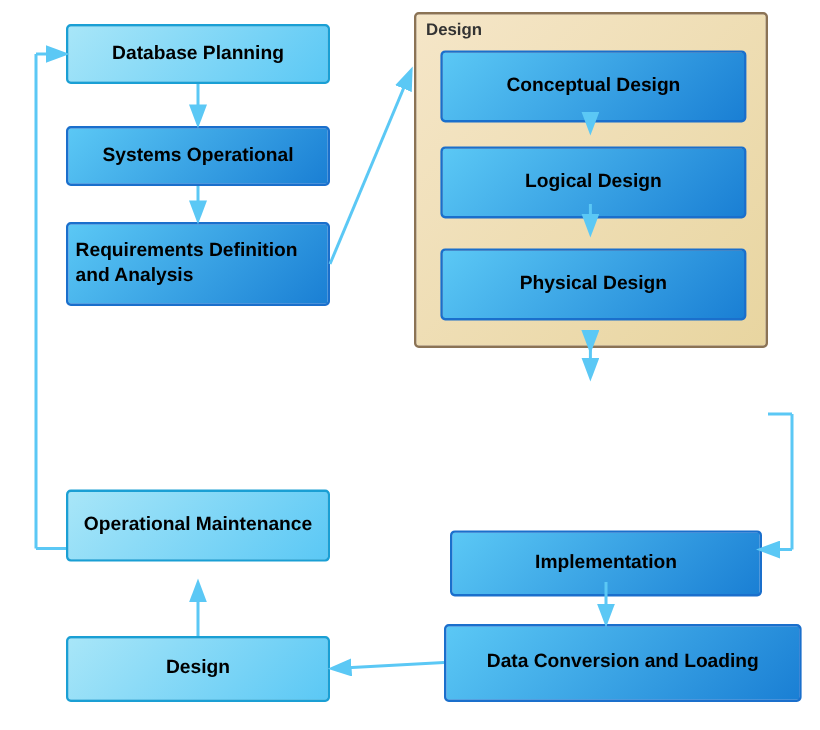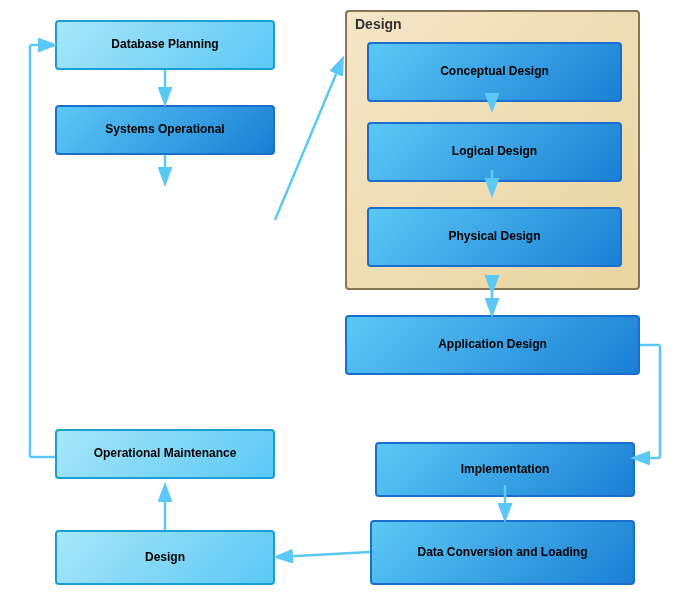--- a/index.html
+++ b/index.html
@@ -17,21 +17,21 @@
       height: 608px;
     }
     .box {
       position: absolute;
       border: 2px solid #1a6fcc;
       border-radius: 4px;
       display: flex;
       align-items: center;
       justify-content: center;
       text-align: left;
-      font-size: 12px;
+      font-size: 16px;
       font-weight: bold;
       color: #000;
       padding: 6px;
       line-height: 1.3;
     }
     .box-blue {
       background: linear-gradient(135deg, #5bc8f5 0%, #1a7fd4 100%);
       border: 2px solid #1a6fcc;
     }
     .box-light {
@@ -84,38 +84,38 @@
   </div>
 
   <div class="box box-light" style="left: 55px; top: 20px; width: 220px; height: 50px;">
     <span>Database Planning</span>
   </div>
 
   <div class="box box-blue" style="left: 55px; top: 105px; width: 220px; height: 50px;">
     <span>Systems Operational</span>
   </div>
 
+  <div class="box box-blue" style="left: 55px; top: 185px; width: 220px; height: 70px;">
+    <span>Requirements Definition and Analysis</span>
+  </div>
 
-  <div class="box box-blue" style="left: 345px; top: 315px; width: 295px; height: 60px;">
-    <span>Application Design</span>
-  </div>
 
   <div class="box box-blue" style="left: 375px; top: 442px; width: 260px; height: 55px;">
     <span>Implementation</span>
   </div>
 
-  <div class="box box-light" style="left: 55px; top: 429px; width: 220px; height: 50px;">
+  <div class="box box-light" style="left: 55px; top: 408px; width: 220px; height: 60px;">
     <span>Operational Maintenance</span>
   </div>
 
   <div class="box box-light" style="left: 55px; top: 530px; width: 220px; height: 55px;">
     <span>Design</span>
   </div>
 
-  <div class="box box-blue" style="left: 370px; top: 520px; width: 265px; height: 65px;">
+  <div class="box box-blue" style="left: 370px; top: 520px; width: 298px; height: 65px;">
     <span>Data Conversion and Loading</span>
   </div>
 
   <svg class="arrows-svg">
     <defs>
       <marker id="arrowhead" markerWidth="8" markerHeight="6" refX="6" refY="3" orient="auto">
         <polygon points="0 0, 8 3, 0 6" fill="#5bc8f5"></polygon>
       </marker>
       <marker id="arrowhead-both-start" markerWidth="8" markerHeight="6" refX="2" refY="3" orient="auto-start-reverse">
         <polygon points="0 3, 8 0, 8 6" fill="#5bc8f5"></polygon>

